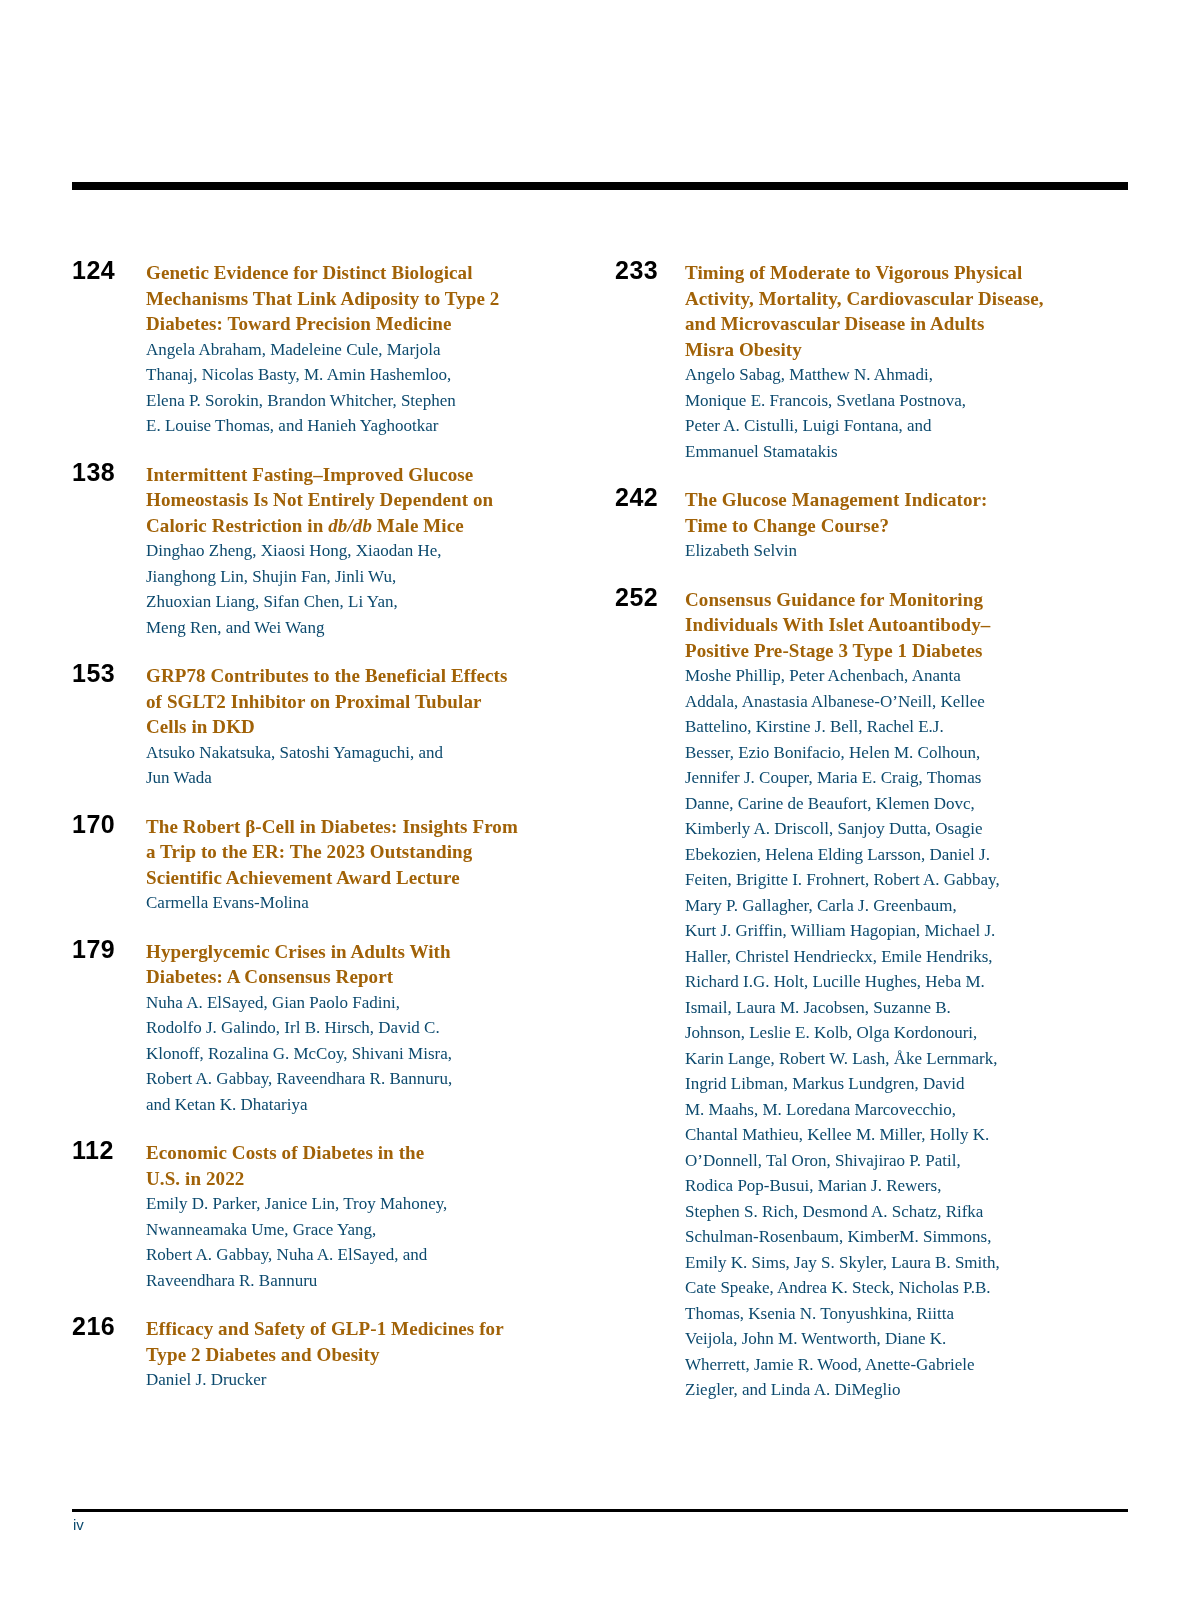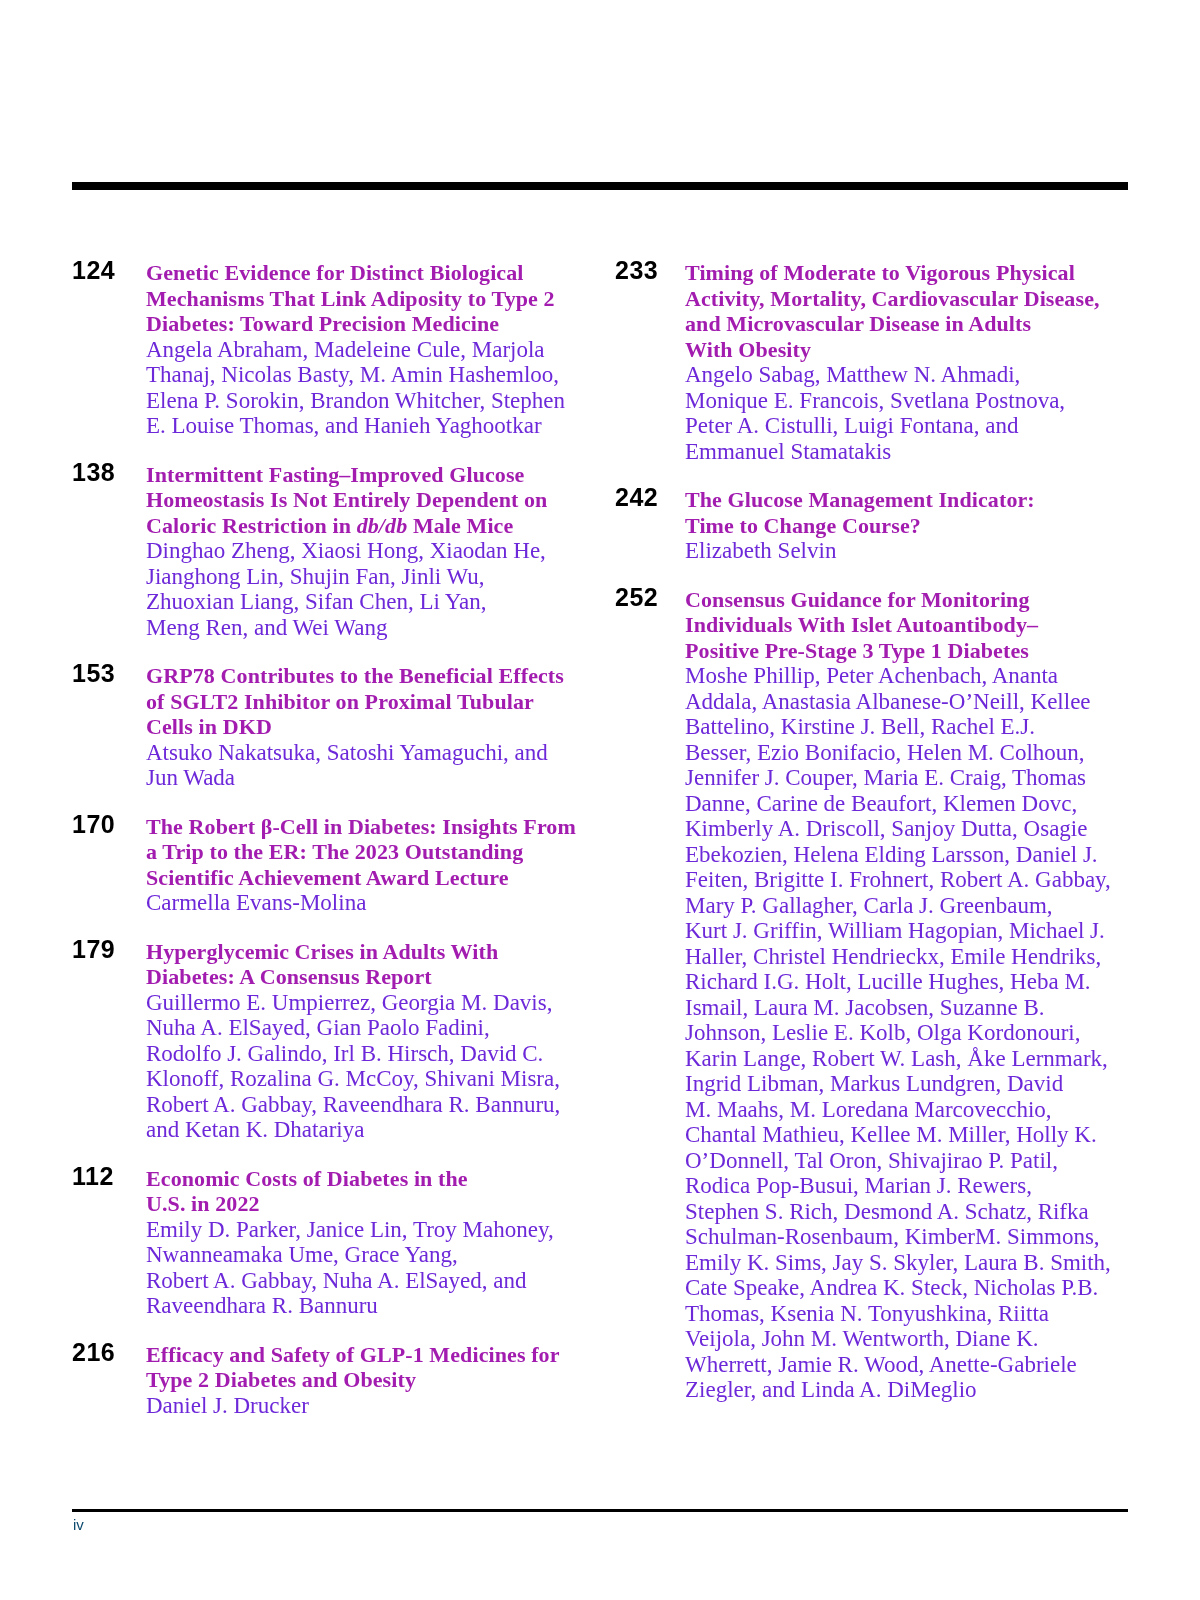--- a/index.html
+++ b/index.html
@@ -56,31 +56,31 @@
     font-family: "Liberation Sans", sans-serif;
     font-weight: 700;
     font-size: 25px;
     line-height: 25.5px;
     letter-spacing: 0.5px;
     color: #000000;
     margin-top: -2px;
   }
   .title-line {
     font-weight: 700;
-    font-size: 22px;
+    font-size: 19px;
     line-height: 25.5px;
-    color: #a21caf;
+    color: #a16207;
     letter-spacing: 0.1px;
     white-space: nowrap;
   }
   .author-line {
     font-weight: 400;
-    font-size: 23px;
+    font-size: 17px;
     line-height: 25.5px;
-    color: #6d28d9;
+    color: #0c4a6e;
     white-space: nowrap;
   }
 </style>
 </head>
 <body>
 
 <div class="page">
   <div class="top-rule"></div>
   <div class="col col-left" id="col-left">
       <div class="entry">
@@ -124,21 +124,20 @@
           <div class="title-line">a Trip to the ER: The 2023 Outstanding</div>
           <div class="title-line">Scientific Achievement Award Lecture</div>
           <div class="author-line">Carmella Evans-Molina</div>
         </div>
       </div>
       <div class="entry">
         <div class="pnum">179</div>
         <div class="ebody">
           <div class="title-line">Hyperglycemic Crises in Adults With</div>
           <div class="title-line">Diabetes: A Consensus Report</div>
-          <div class="author-line">Guillermo E. Umpierrez, Georgia M. Davis,</div>
           <div class="author-line">Nuha A. ElSayed, Gian Paolo Fadini,</div>
           <div class="author-line">Rodolfo J. Galindo, Irl B. Hirsch, David C.</div>
           <div class="author-line">Klonoff, Rozalina G. McCoy, Shivani Misra,</div>
           <div class="author-line">Robert A. Gabbay, Raveendhara R. Bannuru,</div>
           <div class="author-line">and Ketan K. Dhatariya</div>
         </div>
       </div>
       <div class="entry">
         <div class="pnum">112</div>
         <div class="ebody">
@@ -159,21 +158,21 @@
         </div>
       </div>
     </div>
   <div class="col col-right" id="col-right">
       <div class="entry">
         <div class="pnum">233</div>
         <div class="ebody">
           <div class="title-line">Timing of Moderate to Vigorous Physical</div>
           <div class="title-line">Activity, Mortality, Cardiovascular Disease,</div>
           <div class="title-line">and Microvascular Disease in Adults</div>
-          <div class="title-line">With Obesity</div>
+          <div class="title-line">Misra Obesity</div>
           <div class="author-line">Angelo Sabag, Matthew N. Ahmadi,</div>
           <div class="author-line">Monique E. Francois, Svetlana Postnova,</div>
           <div class="author-line">Peter A. Cistulli, Luigi Fontana, and</div>
           <div class="author-line">Emmanuel Stamatakis</div>
         </div>
       </div>
       <div class="entry">
         <div class="pnum">242</div>
         <div class="ebody">
           <div class="title-line">The Glucose Management Indicator:</div>

